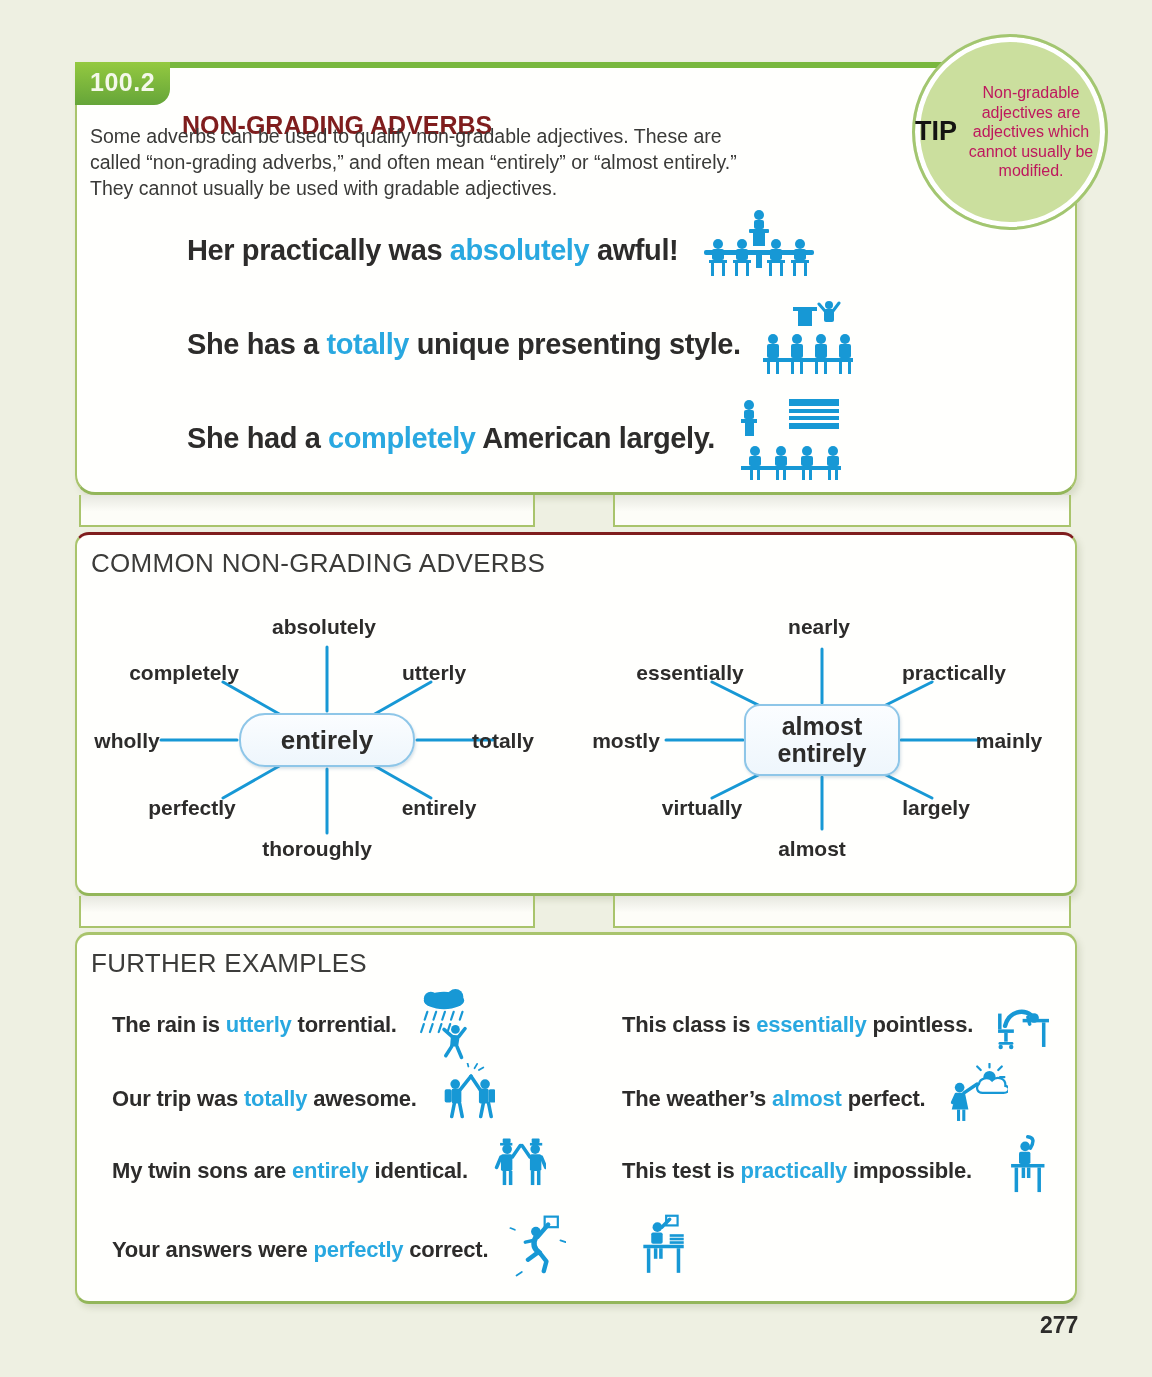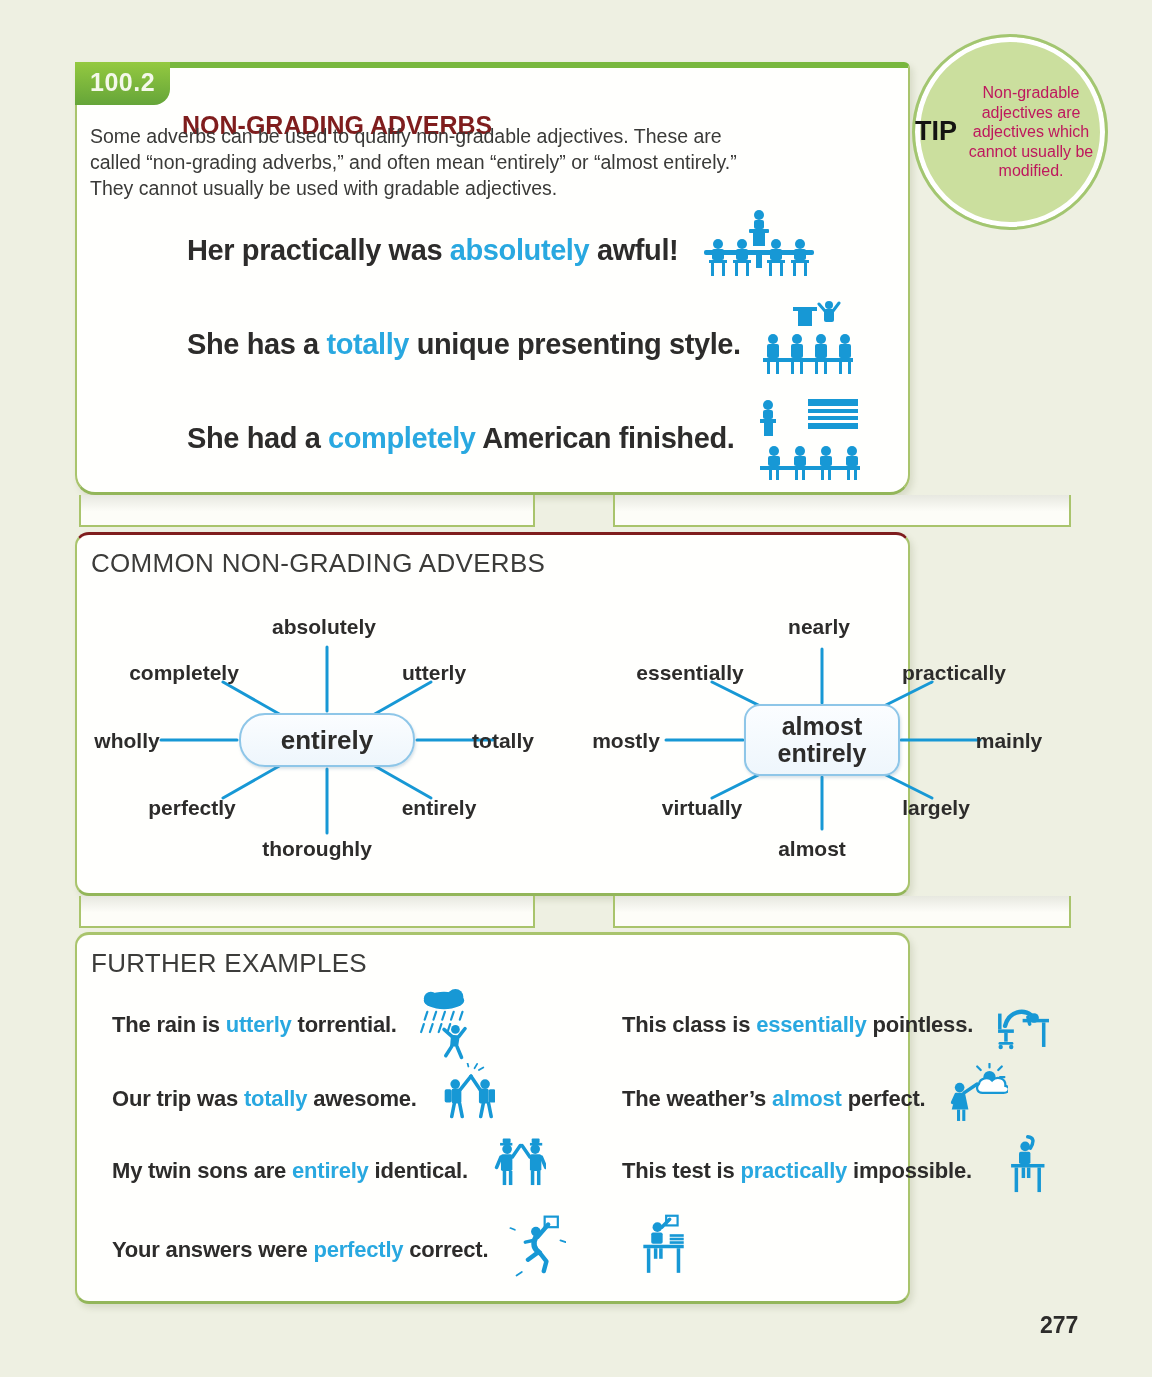--- a/index.html
+++ b/index.html
@@ -1,21 +1,21 @@
 <!DOCTYPE html>
 <html><head>
 <meta charset="utf-8">
 <style>
   html,body {margin:0; padding:0;}
   body {width:1152px; height:1377px; background:#eef0e2; font-family:"Liberation Sans", sans-serif; position:relative; overflow:hidden;}
 
   .page {position:absolute; inset:0;}
 
   
-  .sec {position:absolute; left:75px; width:835px; background:#fffffd;
+  .sec {position:absolute; left:75px; width:1002px; background:#fffffd;
         border:2px solid #a9c46c; border-bottom:3px solid #93b65a;
         box-shadow:3px 4px 6px rgba(110,120,80,0.18); box-sizing:border-box;padding-left:22px;}
   .sec1 {top:62px; height:433px; border-top:6px solid #78b73e; border-radius:6px 6px 20px 20px;}
   .sec2 {top:532px; height:364px; border-top:3px solid #7f1d1d; border-radius:14px;}
   .sec3 {top:932px; height:372px; border-top:3px solid #a9c46c; border-radius:14px;}
 
   
   .connector {position:absolute; left:75px; width:1002px; height:37px;}
   .conn1 {top:495px;} .conn2 {top:896px;}
   .tab {position:absolute; top:0; height:32px; background:linear-gradient(180deg,#e7e8e0,#fdfdf8 55%);
@@ -165,21 +165,21 @@
               <rect x="80" y="43" width="12" height="14" rx="2"></rect>
               <rect x="80" y="61" width="3" height="12"></rect>
               <rect x="89" y="61" width="3" height="12"></rect>
             </g>
           <rect x="4" y="57" width="90" height="4"></rect>
         </svg>
       </span>
     </div>
 
     <div class="ex-row ex-r3">
-      <div class="ex-text"><span>She had a </span><span class="adv">completely</span><span> American finished.</span></div>
+      <div class="ex-text"><span>She had a </span><span class="adv">completely</span><span> American largely.</span></div>
       <span class="ex-icon">
         <svg class="pict" width="112" height="86" viewBox="0 0 112 86">
           <circle cx="16" cy="10" r="5"></circle>
             <rect x="11" y="15" width="10" height="9" rx="2"></rect>
           <rect x="8" y="24" width="16" height="4"></rect>
             <rect x="12" y="28" width="9" height="13"></rect>
           <rect x="56" y="4" width="50" height="30"></rect>
           <rect x="56" y="11" width="50" height="3" fill="#ffffff"></rect>
             <rect x="56" y="18" width="50" height="3" fill="#ffffff"></rect>
             <rect x="56" y="25" width="50" height="3" fill="#ffffff"></rect>

